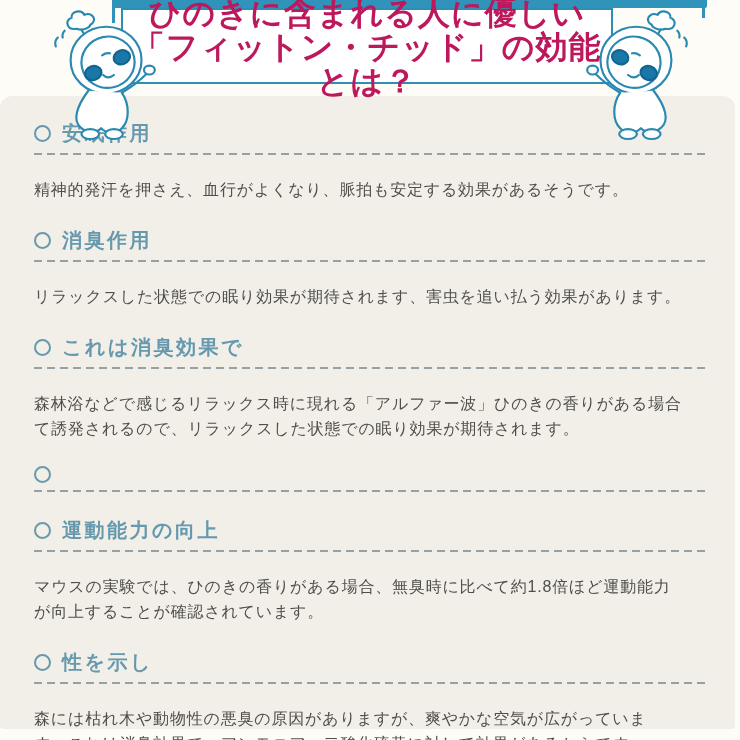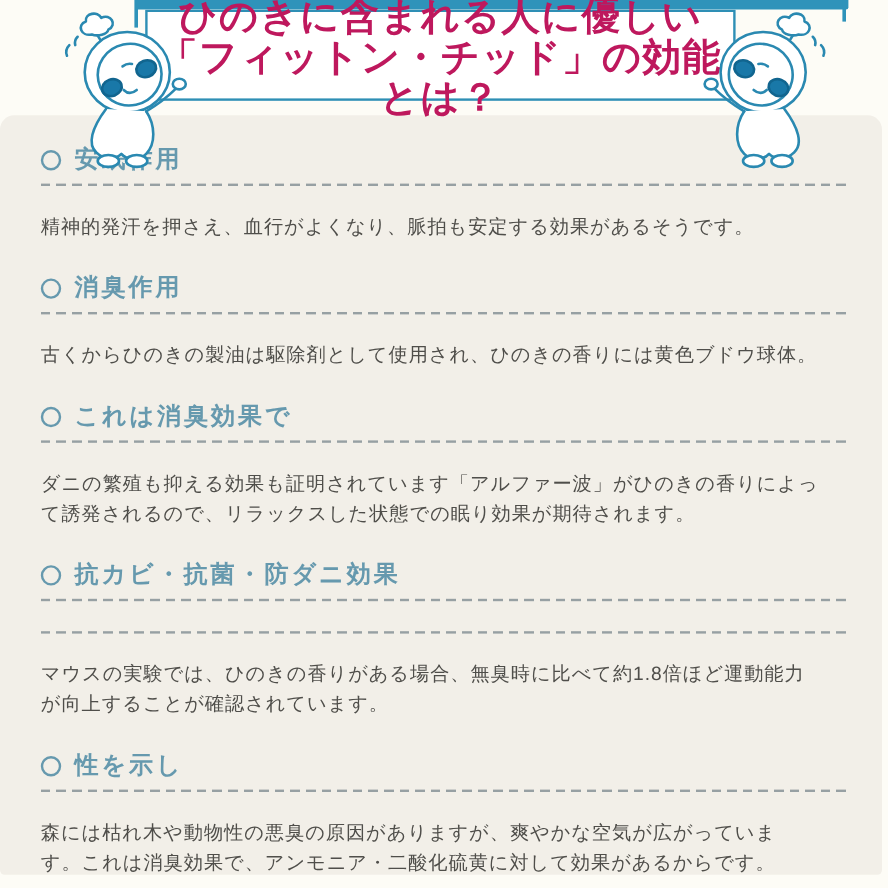--- a/index.html
+++ b/index.html
@@ -127,42 +127,45 @@
       <div class="divider"></div>
       <div class="sec-body">精神的発汗を押さえ、血行がよくなり、脈拍も安定する効果があるそうです。</div>
     </div>
 
     <div class="section">
       <div class="sec-head">
         <span class="bullet"></span>
         <span class="sec-title">消臭作用</span>
       </div>
       <div class="divider"></div>
-      <div class="sec-body">古くからひのきの製油は駆除剤として使用され、ひのきの香りには黄色ブドウ球体。</div>
+      <div class="sec-body">リラックスした状態での眠り効果が期待されます、害虫を追い払う効果があります。</div>
     </div>
 
     <div class="section">
       <div class="sec-head">
         <span class="bullet"></span>
         <span class="sec-title">これは消臭効果で</span>
       </div>
       <div class="divider"></div>
-      <div class="sec-body">ダニの繁殖も抑える効果も証明されています「アルファー波」がひのきの香りによっ
+      <div class="sec-body">森林浴などで感じるリラックス時に現れる「アルファー波」ひのきの香りがある場合
 て誘発されるので、リラックスした状態での眠り効果が期待されます。</div>
     </div>
 
     <div class="section">
       <div class="sec-head">
         <span class="bullet"></span>
-        <span class="sec-title">抗カビ・抗菌・防ダニ効果</span>
       </div>
       <div class="divider"></div>
     </div>
 
     <div class="section">
+      <div class="sec-head">
+        <span class="bullet"></span>
+        <span class="sec-title">運動能力の向上</span>
+      </div>
       <div class="divider"></div>
       <div class="sec-body">マウスの実験では、ひのきの香りがある場合、無臭時に比べて約1.8倍ほど運動能力
 が向上することが確認されています。</div>
     </div>
 
     <div class="section">
       <div class="sec-head">
         <span class="bullet"></span>
         <span class="sec-title">性を示し</span>
       </div>

